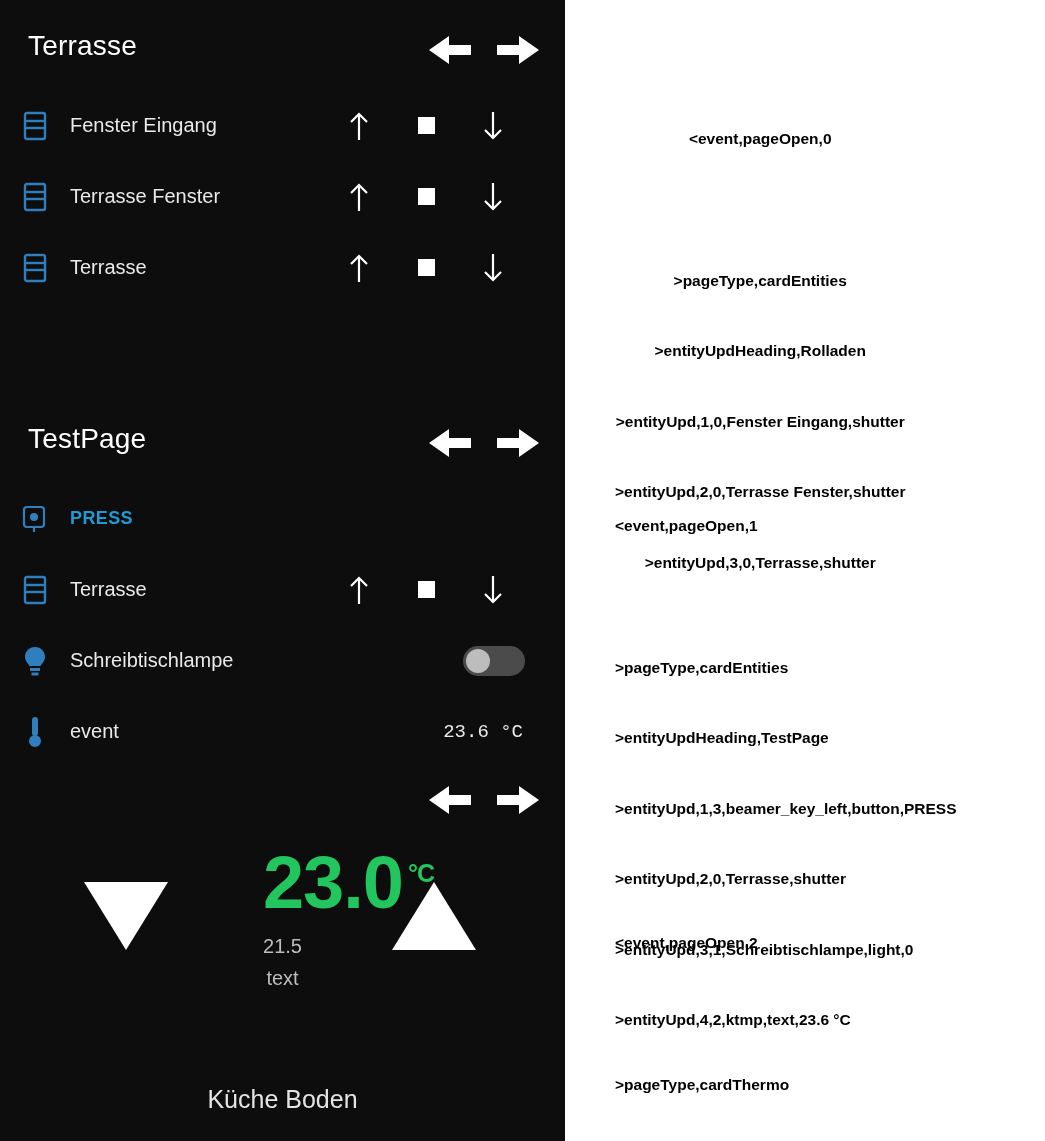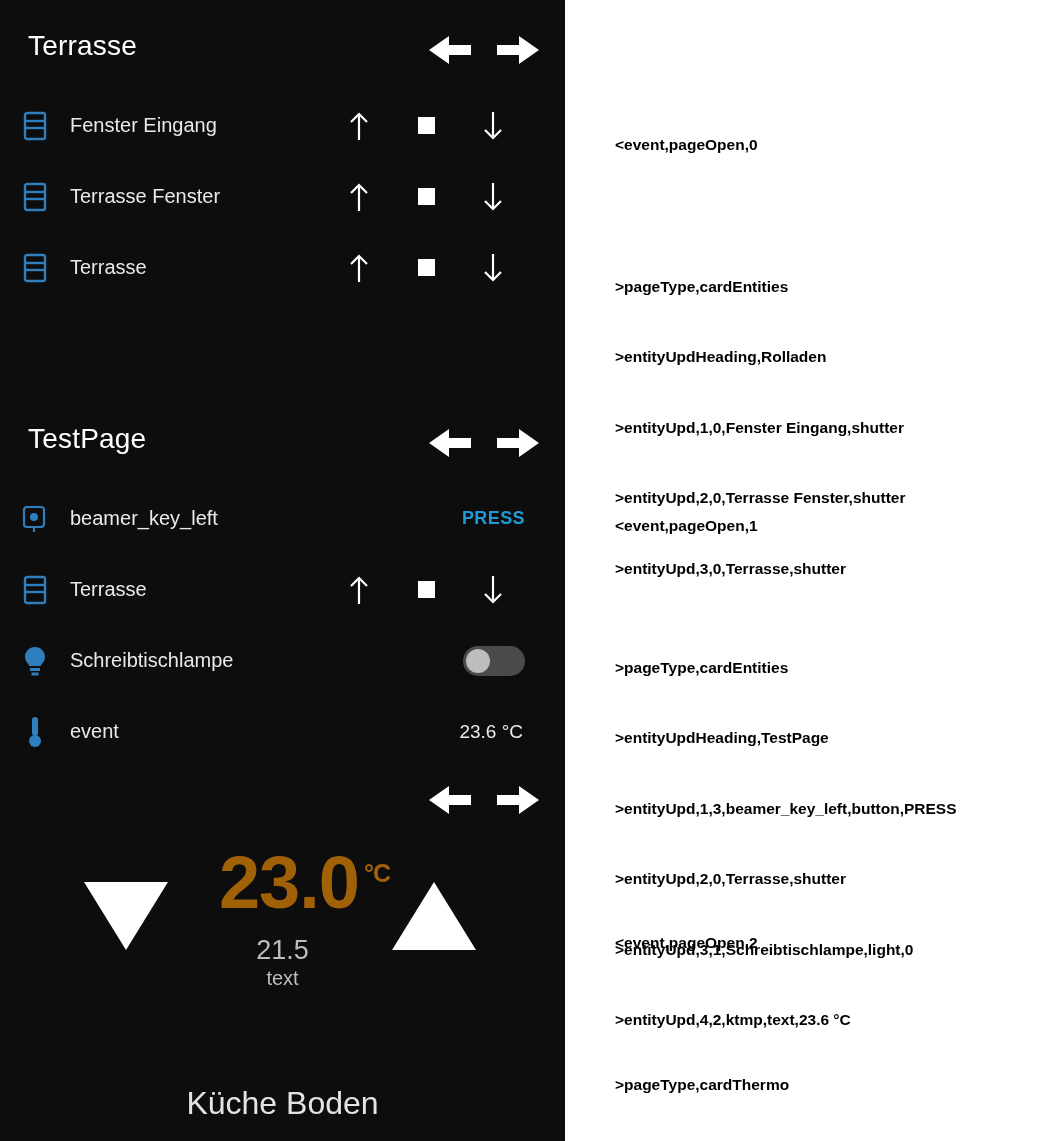--- a/index.html
+++ b/index.html
@@ -50,66 +50,66 @@
   .ctrl{
     width:80px;text-align:center;color:#ffffff;
     display:flex;align-items:center;justify-content:center;
   }
   .stopsq{width:17px;height:17px;background:#ffffff;display:block;}
   .press-text{
     color:#1f9ad6;font-size:18px;font-weight:600;letter-spacing:.4px;
     padding-right:40px;
   }
   .value-text{
-    color:#e9e9e9;font-size:19px;padding-right:42px;
+    color:#e9e9e9;font-size:19px;padding-right:42px;font-family:Liberation Mono, monospace;
   }
   .toggle{
     width:62px;height:30px;border-radius:16px;background:#4b4b4b;
     position:relative;margin-right:40px;
   }
   .toggle .knob{
     position:absolute;left:3px;top:3px;width:24px;height:24px;
     border-radius:50%;background:#bdbdbd;
   }
   
   .thermo{position:absolute;left:0;width:565px;}
   .thermo-nav{
     position:absolute;right:24px;top:0;display:flex;gap:22px;
   }
   .thermo-body{
     position:absolute;left:0;top:58px;width:565px;height:210px;
   }
   .big-temp{
     position:absolute;left:0;top:0;width:609px;text-align:center;
-    color:#a16207;font-weight:bold;font-size:74px;letter-spacing:-1px;
+    color:#22c55e;font-weight:bold;font-size:74px;letter-spacing:-1px;padding-left:44px;
   }
   .big-temp .unit{
     font-size:25px;font-weight:bold;vertical-align:super;margin-left:5px;
   }
   .sub-temp{
     position:absolute;left:0;top:95px;width:565px;text-align:center;
-    color:#bdbdbd;font-size:27px;
+    color:#bdbdbd;font-size:20px;
   }
   .state-text{
     position:absolute;left:0;top:127px;width:565px;text-align:center;
     color:#bdbdbd;font-size:20px;
   }
   .tri-down{
     position:absolute;left:84px;top:42px;
     width:0;height:0;border-left:42px solid transparent;
     border-right:42px solid transparent;border-top:68px solid #ffffff;
   }
   .tri-up{
     position:absolute;left:392px;top:42px;
     width:0;height:0;border-left:42px solid transparent;
     border-right:42px solid transparent;border-bottom:68px solid #ffffff;
   }
   .thermo-name{
     position:absolute;left:0;top:1085px;width:565px;text-align:center;
-    color:#e4e4e4;font-size:32px;
+    color:#e4e4e4;font-size:25px;
   }
   
   .log{
     position:absolute;left:615px;
     color:#000000;font-size:15.5px;font-weight:bold;
     line-height:23.5px;white-space:pre;
   }
   .log .blk{margin:0;}
   .log .spacer{height:24px;}
 </style>
@@ -238,21 +238,20 @@
     </div>
 
     <div class="row">
       <span class="row-icon">
         <svg width="30" height="30" viewBox="0 0 30 30">
             <rect x="4" y="3" width="20" height="20" rx="3" fill="none" stroke="#2f7fbf" stroke-width="2.2"></rect>
             <circle cx="14" cy="13" r="4" fill="#2f7fbf"></circle>
             <path d="M14 24 l0 4" stroke="#2f7fbf" stroke-width="2.2"></path>
           </svg>
       </span>
-      <span class="row-label">beamer_key_left</span>
       <span class="press-text">PRESS</span>
     </div>
 
     <div class="row">
       <span class="row-icon">
         <svg width="26" height="30" viewBox="0 0 26 30">
             <rect x="3" y="2" width="20" height="26" rx="2" fill="none" stroke="#2f7fbf" stroke-width="2.4"></rect>
             <line x1="3" y1="10" x2="23" y2="10" stroke="#2f7fbf" stroke-width="2.4"></line>
             <line x1="3" y1="17" x2="23" y2="17" stroke="#2f7fbf" stroke-width="2.4"></line>
           </svg>
@@ -324,21 +323,21 @@
         <span>23.0</span><span class="unit">°C</span>
       </div>
       <div class="sub-temp">21.5</div>
       <div class="state-text">text</div>
     </div>
   </div>
 
   <div class="thermo-name">Küche Boden</div>
 </div>
 
-<div class="log" style="top:86px;">
+<div class="log" style="top:80px;text-align:center;">
   <div class="blk">&lt;event,pageOpen,0</div>
   <div class="spacer"></div>
   <div class="blk">&gt;pageType,cardEntities</div>
   <div class="blk">&gt;entityUpdHeading,Rolladen</div>
   <div class="blk">&gt;entityUpd,1,0,Fenster Eingang,shutter</div>
   <div class="blk">&gt;entityUpd,2,0,Terrasse Fenster,shutter</div>
   <div class="blk">&gt;entityUpd,3,0,Terrasse,shutter</div>
 </div>
 
 <div class="log" style="top:467px;">

